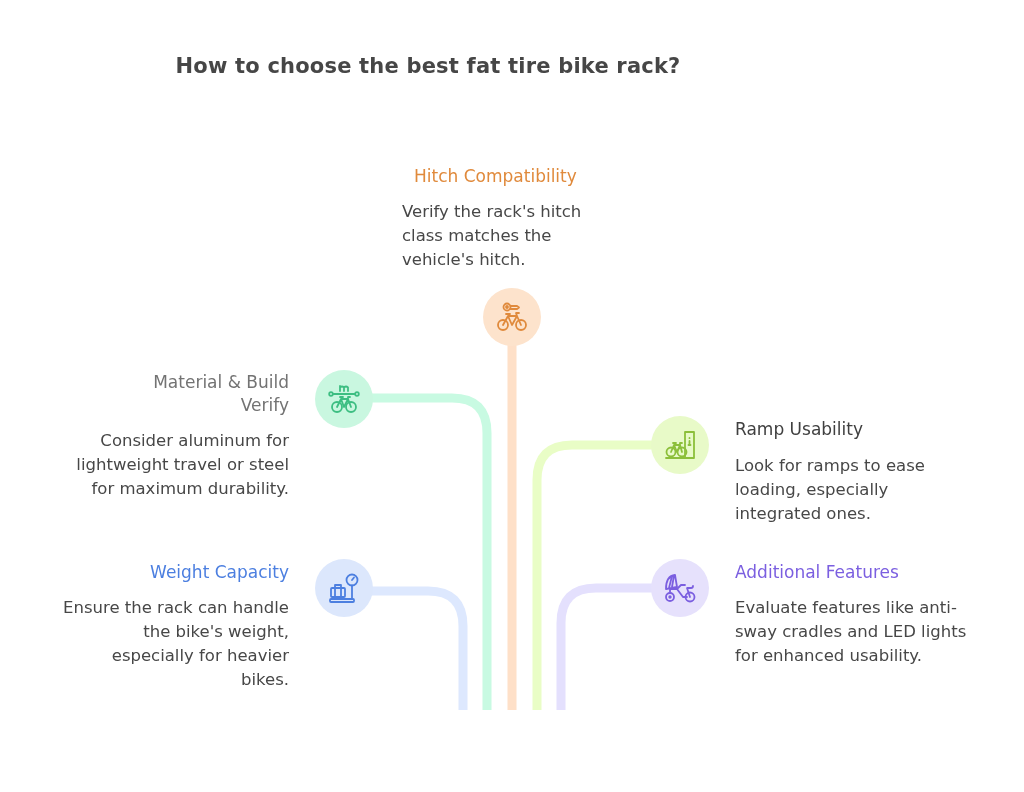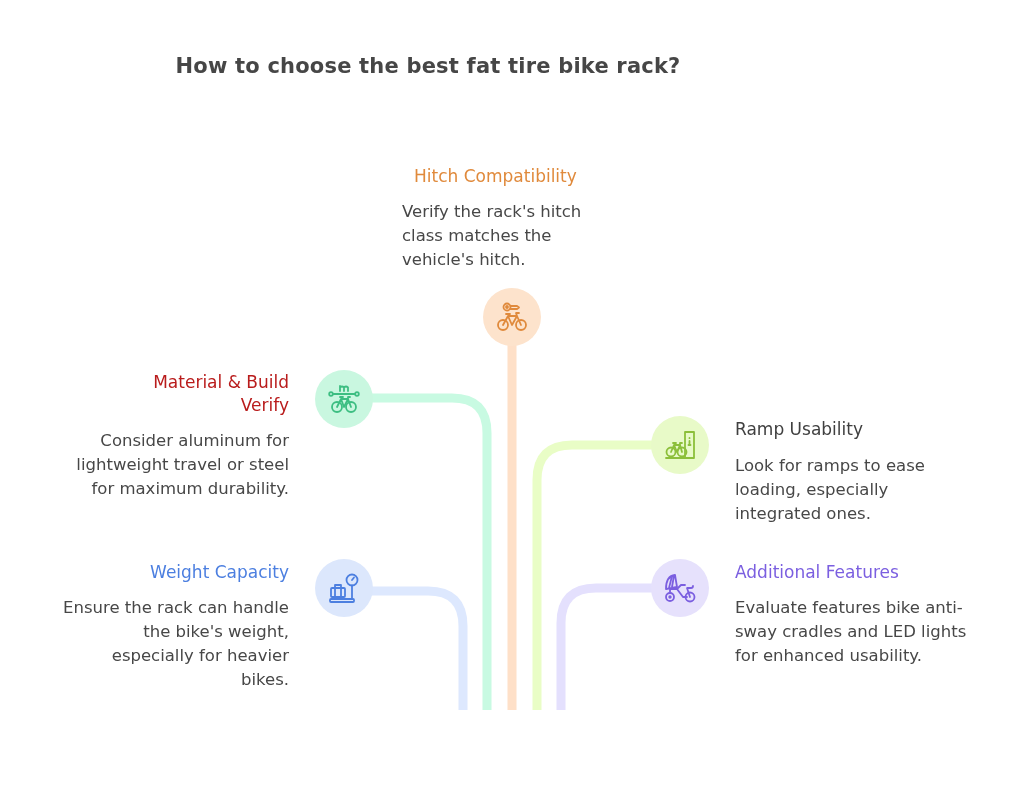--- a/index.html
+++ b/index.html
@@ -39,21 +39,21 @@
   <svg viewBox="0 0 34 34" fill="none" stroke="#E08A3C" stroke-width="1.8" stroke-linecap="round" stroke-linejoin="round">
     <circle cx="12" cy="7" r="3.5"></circle>
       <circle cx="12" cy="7" r="1"></circle>
     <path d="M15.5 6 H22 L24 7.5 L22 9 H15.5"></path>
     <circle cx="8" cy="25" r="5"></circle>
       <circle cx="26" cy="25" r="5"></circle>
     <path d="M8 25 L13 16 H22 L26 25 M13 16 L17 25 L22 16 M11 14 H15 M22 16 L21 13 H24"></path>
   </svg>
 </div>
 
-<div class="heading right-align" style="left:60px; top:371px; width:229px; color:#b91c1c;">
+<div class="heading right-align" style="left:60px; top:371px; width:229px; color:#737373;">
   <span>Material &amp; Build</span><br>
   <span>Verify</span>
 </div>
 <div class="desc right-align" style="left:60px; top:429px; width:229px;">Consider aluminum for lightweight travel or steel for maximum durability.</div>
 <div class="circle" style="left:315px; top:370px; background:#C9F7E0;">
   <svg viewBox="0 0 34 34" fill="none" stroke="#3DBE82" stroke-width="1.8" stroke-linecap="round" stroke-linejoin="round">
     <path d="M13 9 V4 M13 5.5 Q15 3.5 17 5.5 V9 M17 5.5 Q19 3.5 21 5.5 V9"></path>
     <circle cx="4" cy="12" r="1.8"></circle>
       <circle cx="30" cy="12" r="1.8"></circle>
     <path d="M6 12 H28"></path>
@@ -91,13 +91,13 @@
 <div class="circle" style="left:651px; top:559px; background:#E6E1FC;">
   <svg viewBox="0 0 34 34" fill="none" stroke="#7B5FE0" stroke-width="1.8" stroke-linecap="round" stroke-linejoin="round">
     <path d="M3 18 Q3 5 12 4 L14 16 Z M6 17 L9 5 M9 16 L11 4.5"></path>
     <circle cx="7" cy="26" r="4"></circle>
       <circle cx="7" cy="26" r="0.8"></circle>
     <circle cx="27" cy="26" r="4.5"></circle>
     <path d="M7 22 V18 H14 L20 26 H24 M14 18 L18 14 H22 M27 26 L24 17 H28 Q30 17 30 15"></path>
   </svg>
 </div>
 <div class="heading" style="left:735px; top:561px; color:#7B5FE0;">Additional Features</div>
-<div class="desc" style="left:735px; top:596px; width:240px;">Evaluate features bike anti-sway cradles and LED lights for enhanced usability.</div>
+<div class="desc" style="left:735px; top:596px; width:240px;">Evaluate features like anti-sway cradles and LED lights for enhanced usability.</div>
 
 </body></html>

